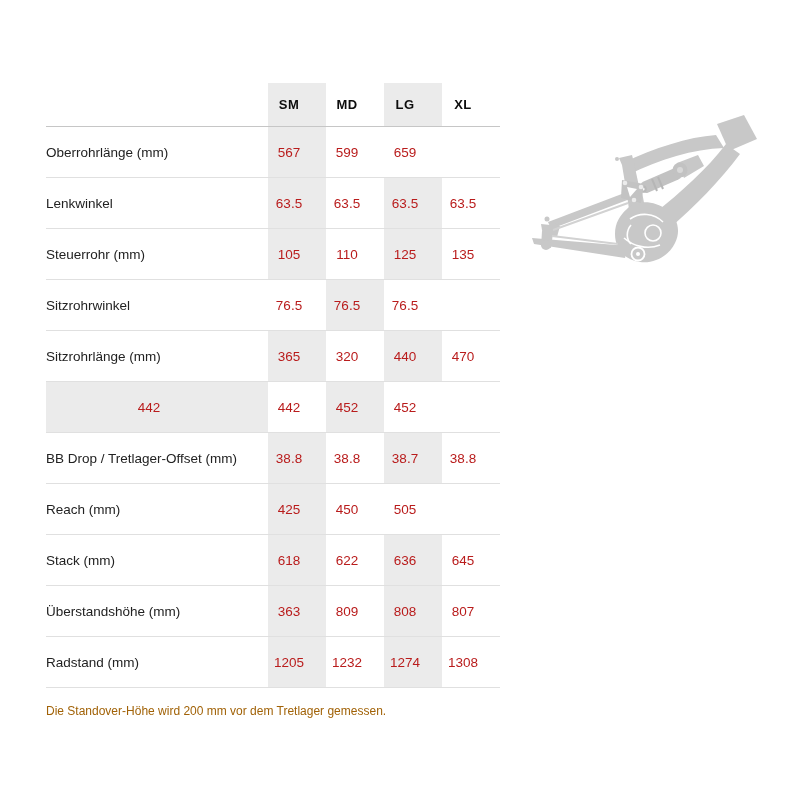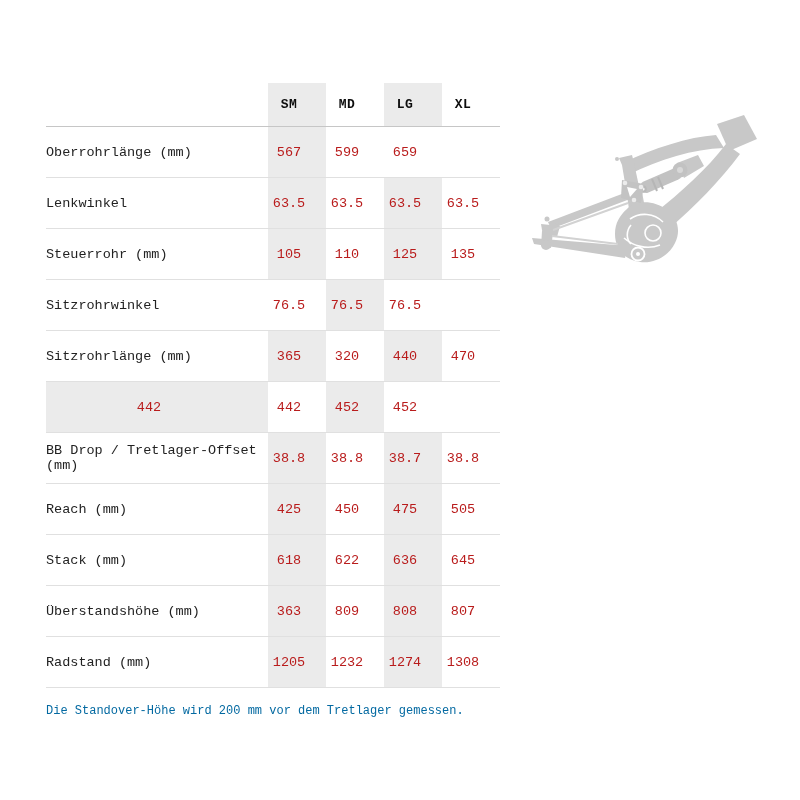--- a/index.html
+++ b/index.html
@@ -1,20 +1,20 @@
 <!DOCTYPE html>
 <html><head>
 <meta charset="utf-8">
 <style>
   html,body{margin:0;padding:0;background:#fff;}
   .page{
     position:relative;
     width:800px;height:800px;
     background:#ffffff;
-    font-family:Liberation Mono, monospace;
+    font-family:Liberation Sans, sans-serif;
     color:#1e1e1e;
     overflow:hidden;
   }
   .geo-table{
     position:absolute;
     left:46px;top:83px;
     width:454px;
     font-size:13.5px;
   }
   .thead,.row{
@@ -30,21 +30,21 @@
   .label{justify-content:flex-start;color:#222222;}
   .val{justify-content:center;padding-right:16px;color:#b91c1c;}
   .th{
     justify-content:center;padding-right:16px;
     font-weight:bold;font-size:13px;letter-spacing:.5px;color:#0d0d0d;
   }
   .band{background:#ebebeb;}
   .footnote{
     position:absolute;
     left:46px;top:704px;
-    font-size:12px;color:#0369a1;
+    font-size:12px;color:#a16207;
   }
   .bike{
     position:absolute;
     left:530px;top:103px;
     width:256px;height:168px;
   }
 </style>
 </head>
 <body>
 
@@ -103,21 +103,20 @@
         <div class="cell label">BB Drop / Tretlager-Offset (mm)</div>
         <div class="cell val band">38.8</div>
         <div class="cell val">38.8</div>
         <div class="cell val band">38.7</div>
         <div class="cell val">38.8</div>
       </div>
       <div class="row">
         <div class="cell label">Reach (mm)</div>
         <div class="cell val band">425</div>
         <div class="cell val">450</div>
-        <div class="cell val band">475</div>
         <div class="cell val">505</div>
       </div>
       <div class="row">
         <div class="cell label">Stack (mm)</div>
         <div class="cell val band">618</div>
         <div class="cell val">622</div>
         <div class="cell val band">636</div>
         <div class="cell val">645</div>
       </div>
       <div class="row">

